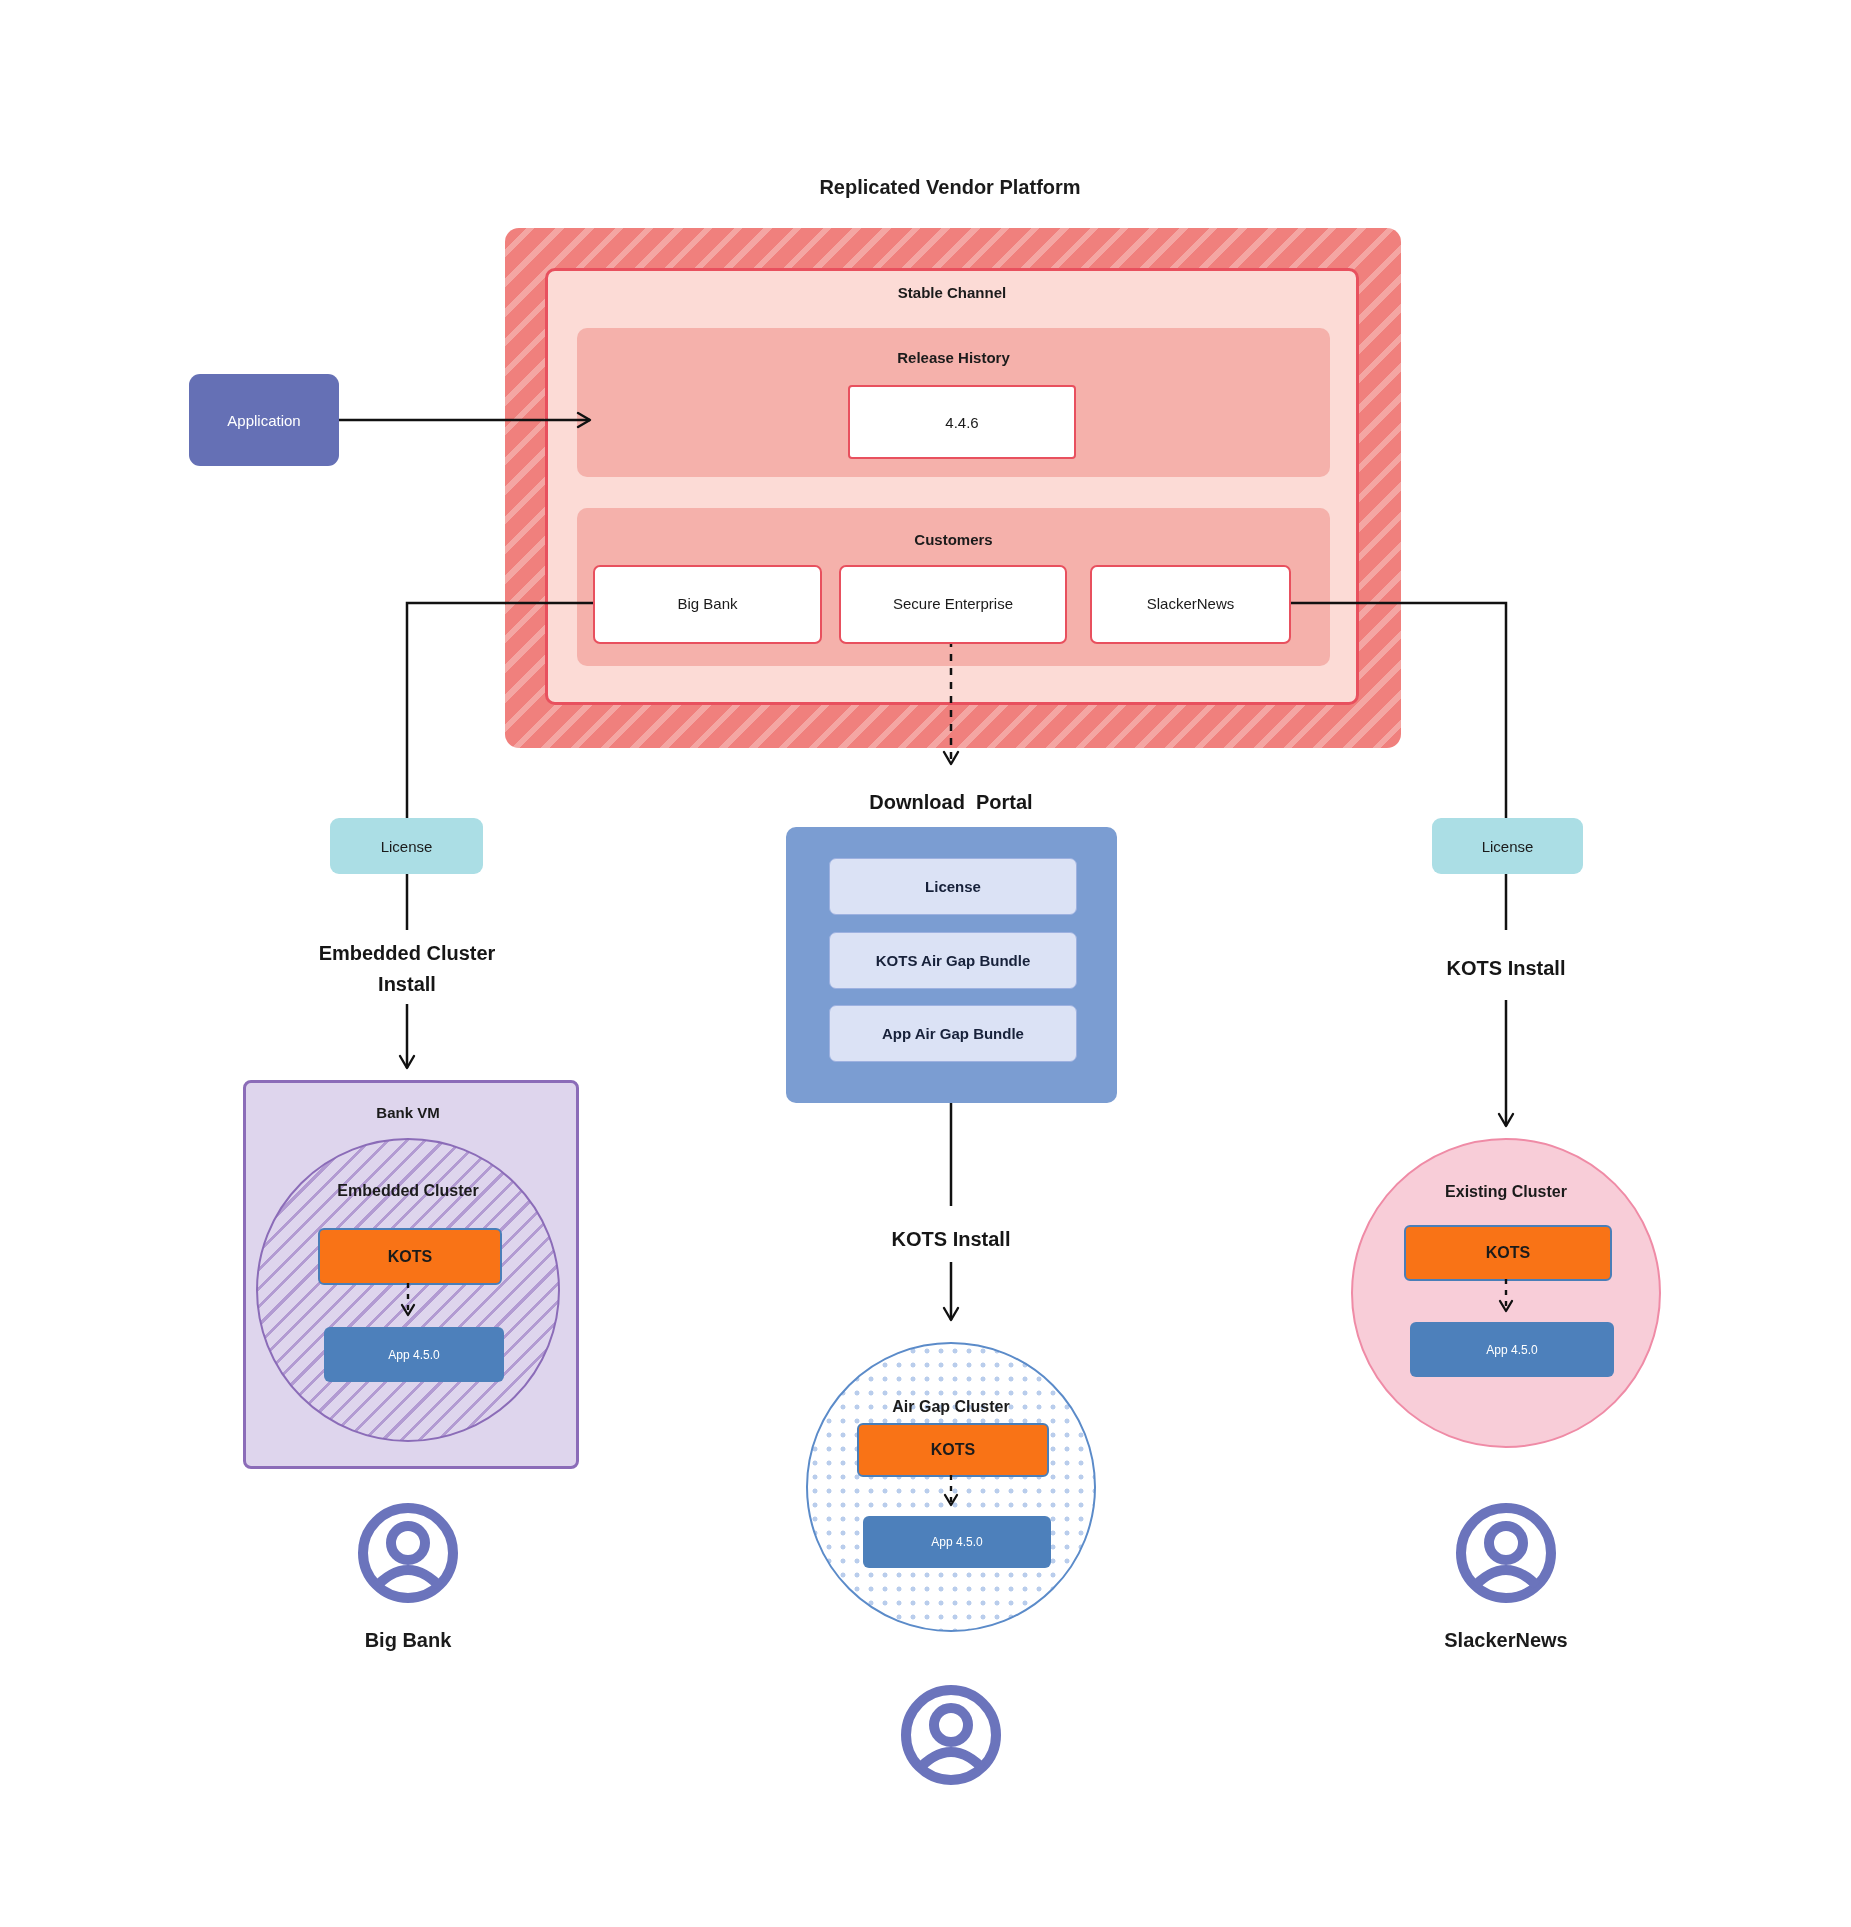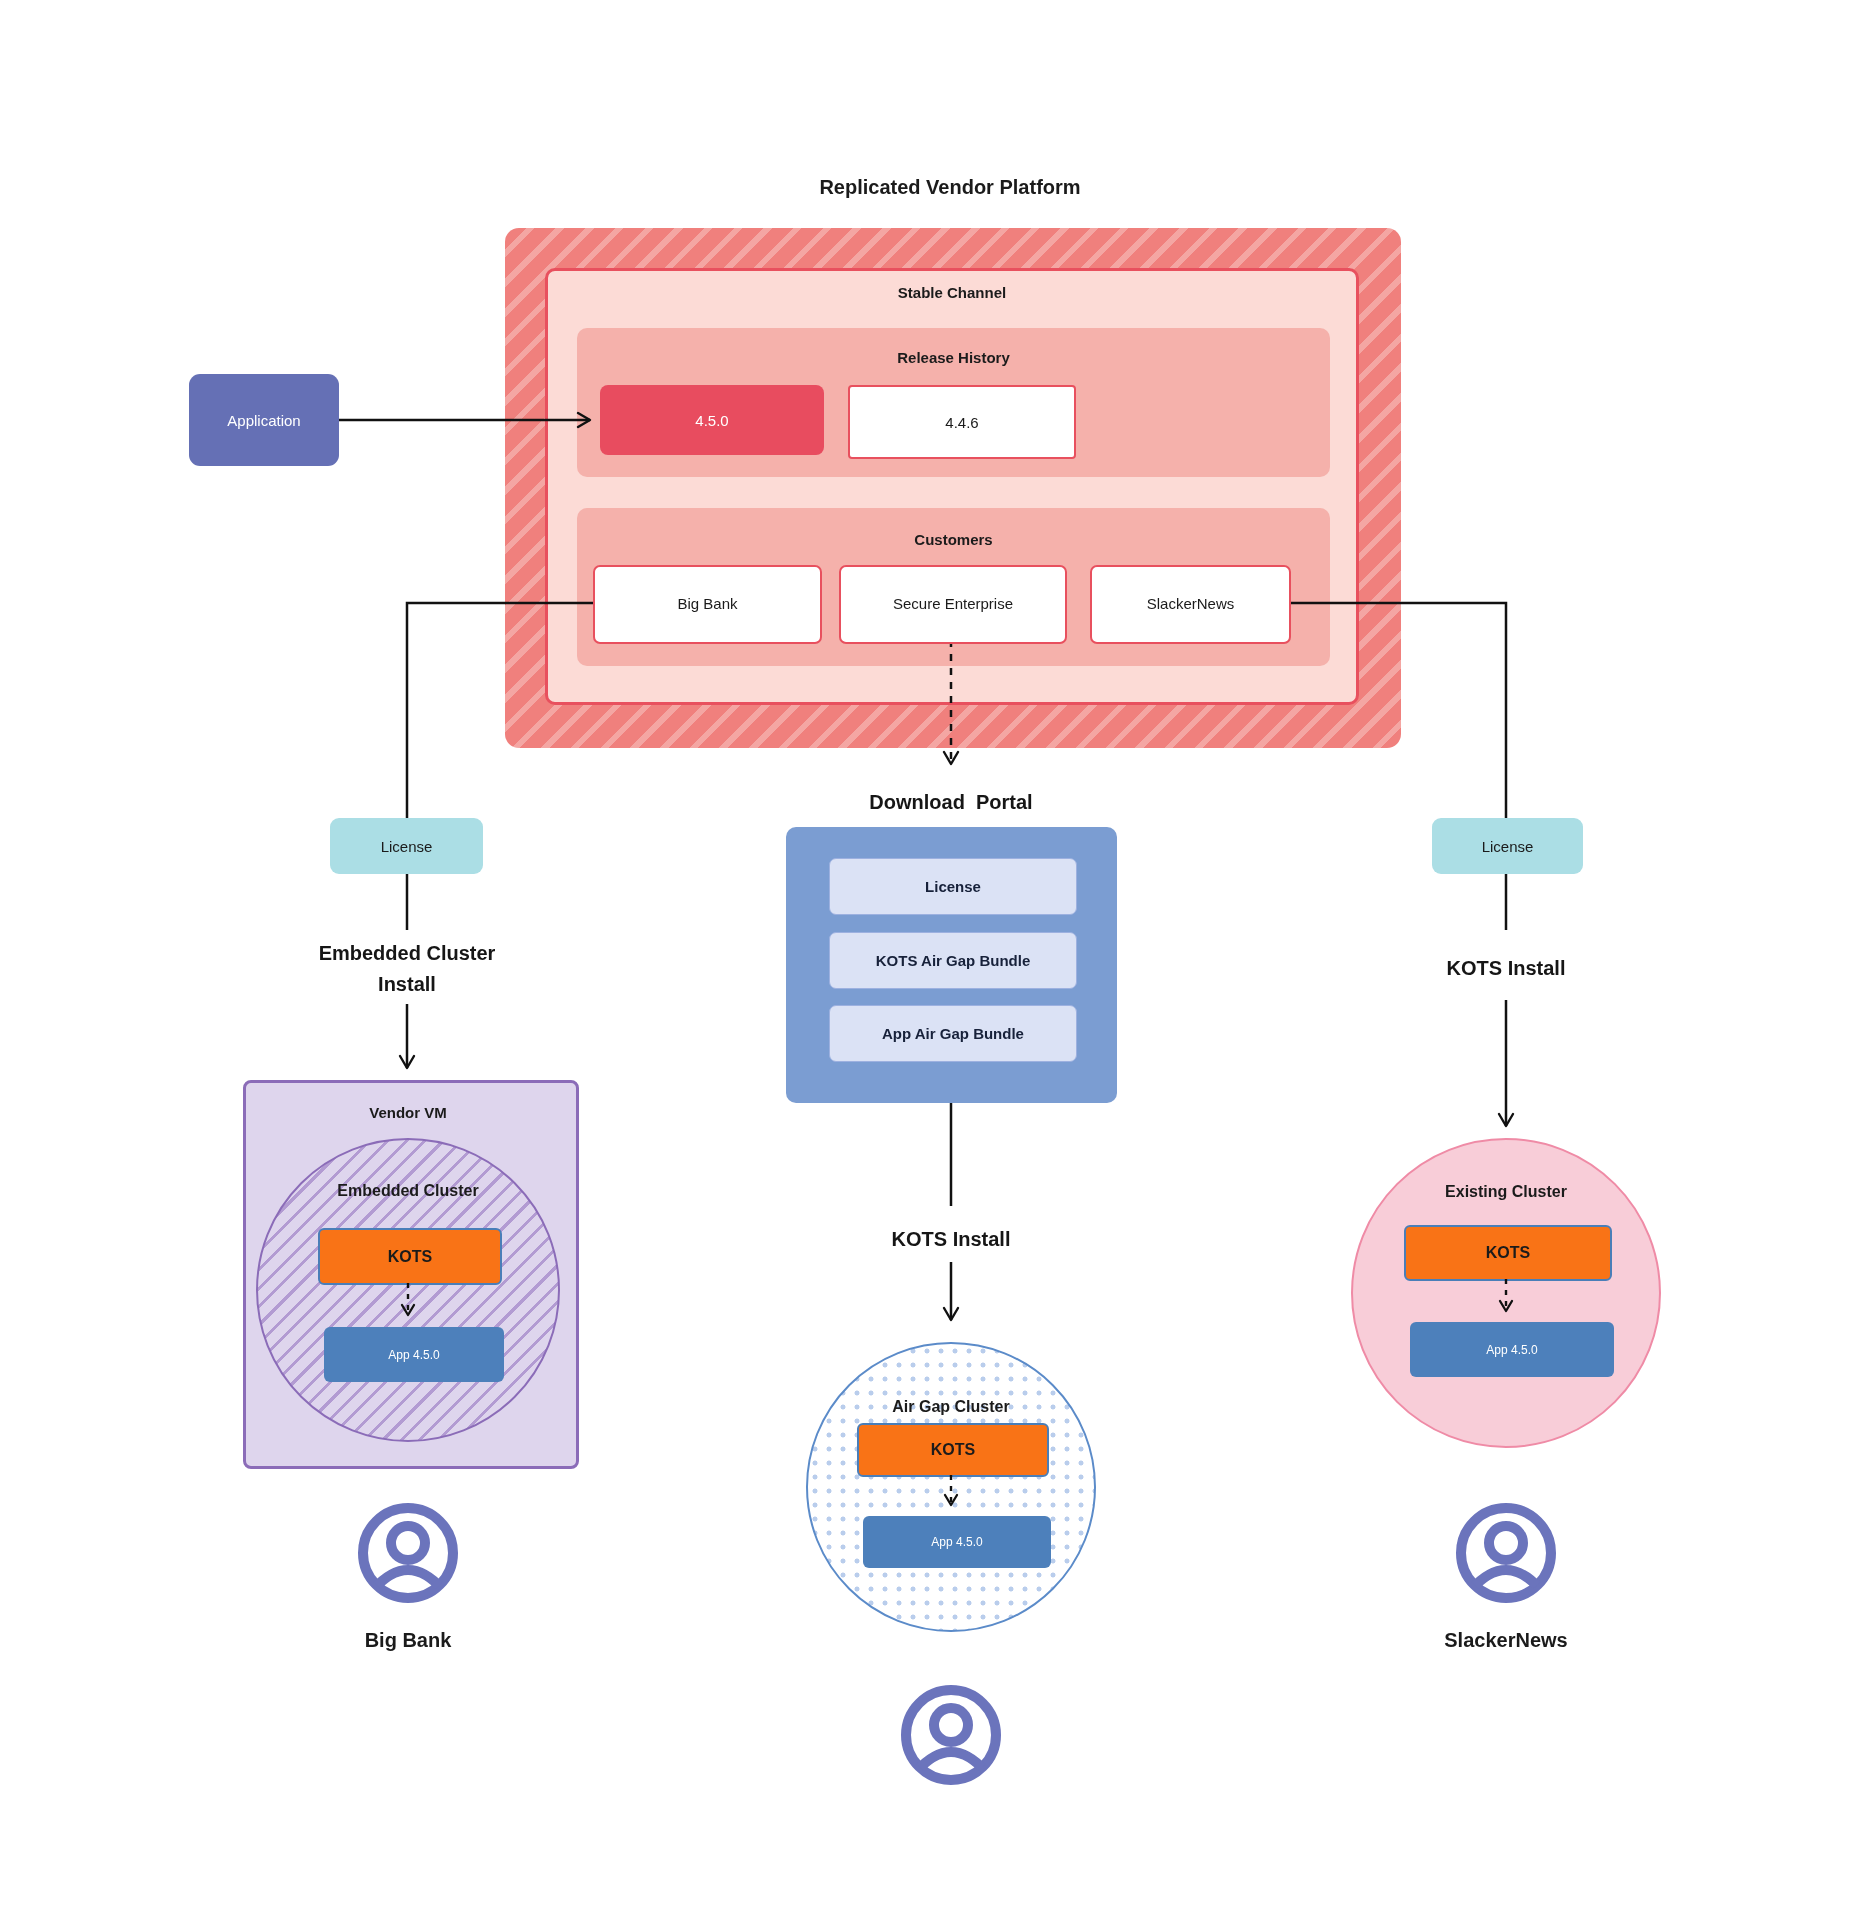--- a/index.html
+++ b/index.html
@@ -101,21 +101,20 @@
     <path d="M407,874 V930" stroke="#111" stroke-width="2.5" fill="none"></path>
     <path d="M407,1004 V1068" stroke="#111" stroke-width="2.5" fill="none" marker-end="url(#arrow)"></path>
     <path d="M1287,603 H1506 V818" stroke="#111" stroke-width="2.5" fill="none"></path>
     <path d="M1506,874 V930" stroke="#111" stroke-width="2.5" fill="none"></path>
     <path d="M1506,1000 V1126" stroke="#111" stroke-width="2.5" fill="none" marker-end="url(#arrow)"></path>
     <path d="M951,640 V764" stroke="#111" stroke-width="2.5" fill="none" stroke-dasharray="7 7" marker-end="url(#arrow)"></path>
     <path d="M951,1103 V1206" stroke="#111" stroke-width="2.5" fill="none"></path>
     <path d="M951,1262 V1320" stroke="#111" stroke-width="2.5" fill="none" marker-end="url(#arrow)"></path>
   </svg>
 
-  <div class="abs ctr rel-cur">4.5.0</div>
   <div class="abs ctr rel-prev">4.4.6</div>
 
   <div class="abs ctr custbox cust1">Big Bank</div>
   <div class="abs ctr custbox cust2">Secure Enterprise</div>
   <div class="abs ctr custbox cust3">SlackerNews</div>
 
   <div class="abs ctr application">Application</div>
 
   <div class="abs ctr license lic-left">License</div>
   <div class="abs ctr license lic-right">License</div>
@@ -126,21 +125,21 @@
   <div class="abs flow-lbl" style="left:801px;top:1224px;width:300px;">KOTS Install</div>
   <div class="abs flow-lbl" style="left:1356px;top:953px;width:300px;">KOTS Install</div>
 
   <div class="abs portal">
     <div class="portal-item ctr" style="top:31px;">License</div>
     <div class="portal-item ctr" style="top:105px;">KOTS Air Gap Bundle</div>
     <div class="portal-item ctr" style="top:178px;">App Air Gap Bundle</div>
   </div>
 
   <div class="abs vmbox"></div>
-  <div class="abs vm-lbl">Vendor VM</div>
+  <div class="abs vm-lbl">Bank VM</div>
   <div class="abs vmcircle"></div>
   <div class="abs cluster-lbl" style="left:258px;top:1182px;width:300px;">Embedded Cluster</div>
   <div class="abs ctr kotsbox" style="left:318px;top:1228px;width:180px;height:53px;">KOTS</div>
   <div class="abs ctr appbox" style="left:318px;top:1327px;width:180px;height:55px;">App 4.5.0</div>
 
   <div class="abs aircircle"></div>
   <div class="abs cluster-lbl" style="left:801px;top:1398px;width:300px;">Air Gap Cluster</div>
   <div class="abs ctr kotsbox" style="left:857px;top:1423px;width:188px;height:50px;">KOTS</div>
   <div class="abs ctr appbox" style="left:857px;top:1516px;width:188px;height:52px;">App 4.5.0</div>
 

